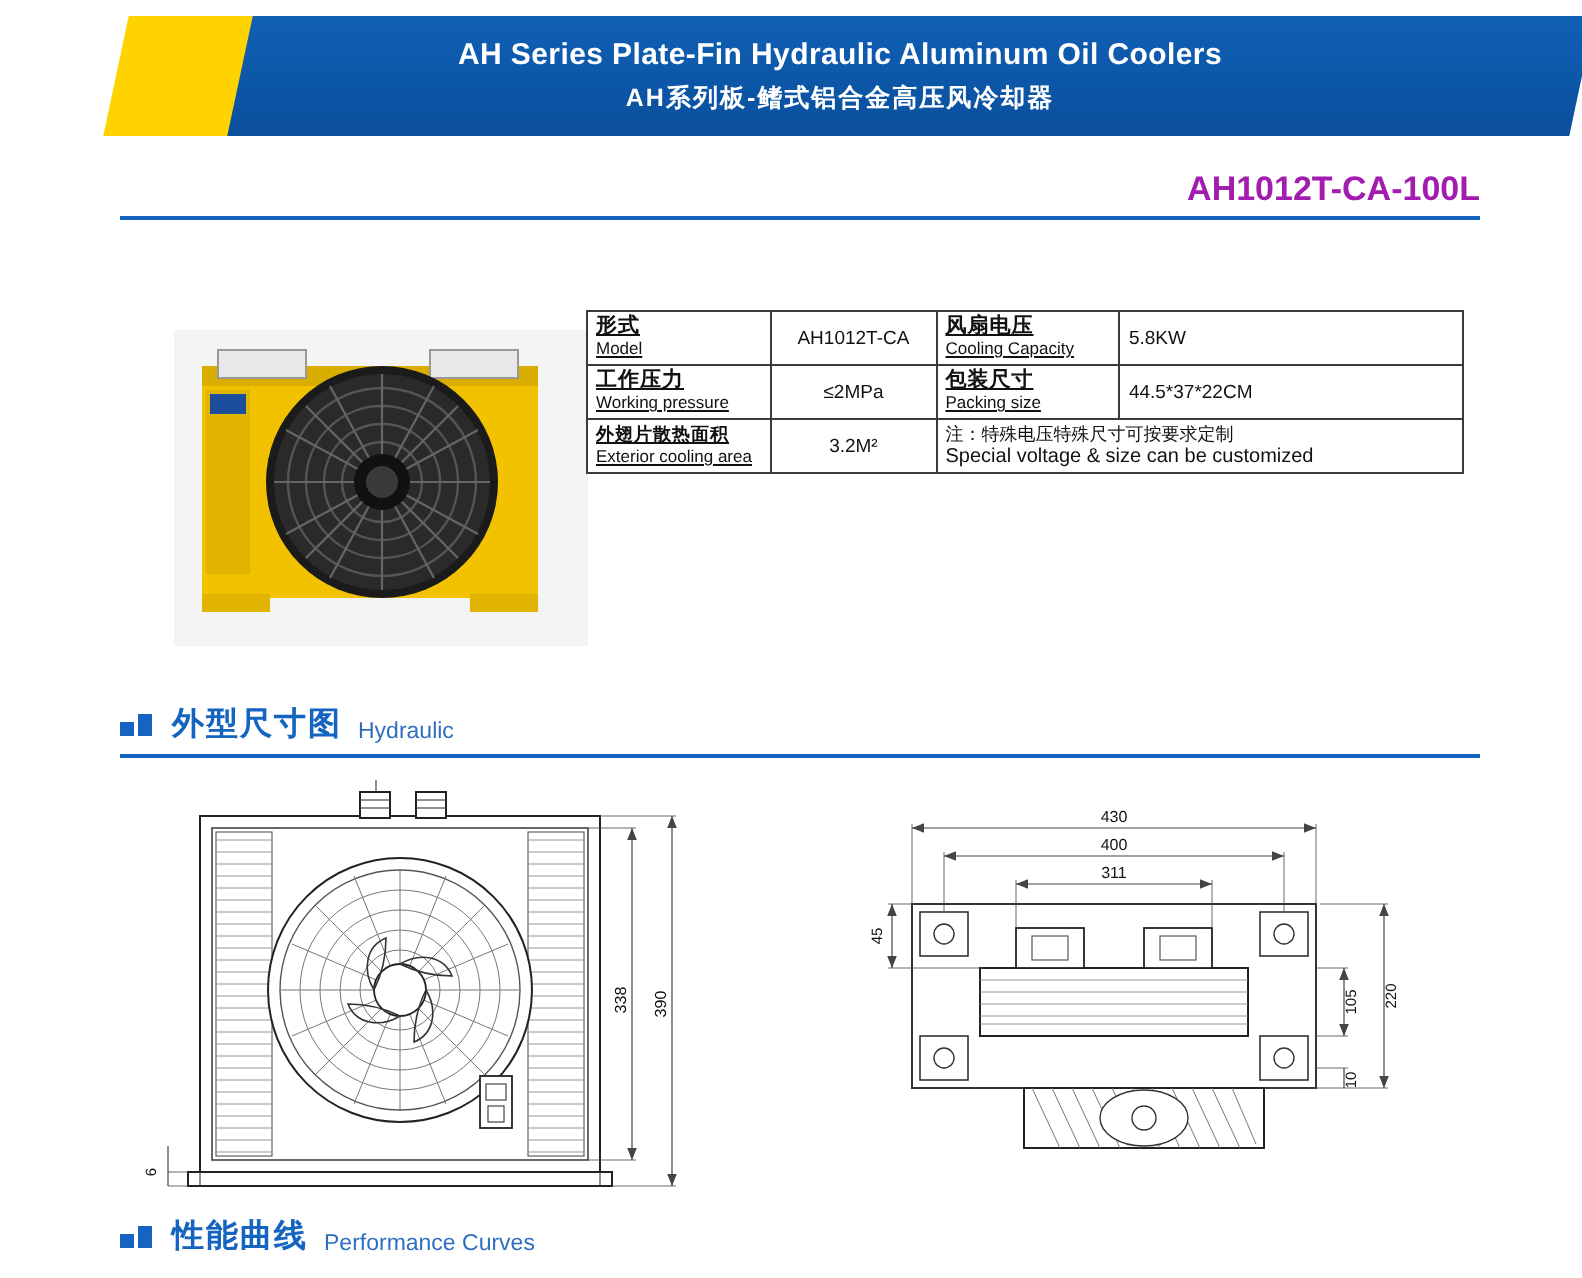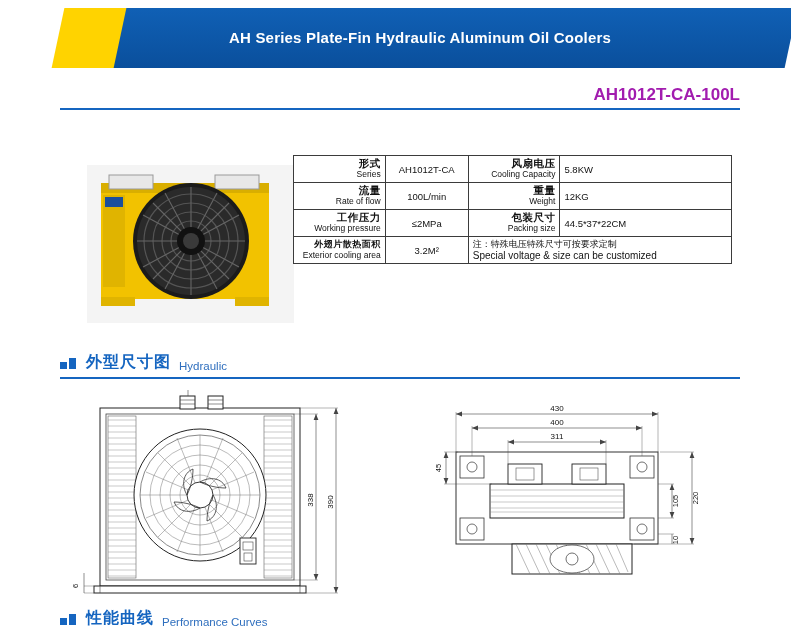--- a/index.html
+++ b/index.html
@@ -70,21 +70,21 @@
     position:absolute;left:233px;top:0;width:439px;
     border-collapse:collapse;
     font-size:9px;
   }
   .spec-table td{
     border:1px solid #3b3b3b;
     padding:2px 4px;
     vertical-align:middle;
     line-height:11px;
   }
-  .lbl{width:76px;text-align:right;}
+  .lbl{width:76px;text-align:left;text-decoration:underline;}
   .lbl .cn{font-size:10.5px;font-weight:bold;letter-spacing:.5px;}
   .lbl .en{font-size:8.5px;}
   .val{width:68px;text-align:center;font-size:9.5px;}
   .val2{width:150px;text-align:left;padding-left:6px;font-size:9.5px;}
   .note .cn{font-size:9px;}
   .note .en{font-size:10px;}
 
   
   #dims-block{position:absolute;left:60px;top:390px;width:672px;height:215px;}
   .dimcanvas{position:absolute;left:0;top:0;}
@@ -93,20 +93,21 @@
   #perf-head{position:absolute;left:60px;top:608px;width:680px;}
 </style>
 </head>
 <body>
 
 <div class="banner">
   <div class="banner-yellow"></div>
   <div class="banner-blue"></div>
   <div class="banner-text">
     <div class="banner-title">AH Series Plate-Fin Hydraulic Aluminum Oil Coolers</div>
+    <div class="banner-sub">AH系列板-鳍式铝合金高压风冷却器</div>
   </div>
 </div>
 
 <div class="sect" style="top:104px;">
   <div class="sect-line"></div>
   <div class="model-no">AH1012T-CA-100L</div>
 </div>
 
 <div id="spec-block">
 
@@ -148,40 +149,28 @@
 
       <rect x="18" y="32" width="18" height="10" fill="#1b4f9c"></rect>
     </svg>
   </div>
 
   <table class="spec-table">
     <tbody>
       <tr>
         <td class="lbl">
           <div class="cn">形式</div>
-          <div class="en">Series</div>
+          <div class="en">Model</div>
         </td>
         <td class="val">AH1012T-CA</td>
         <td class="lbl">
           <div class="cn">风扇电压</div>
           <div class="en">Cooling Capacity</div>
         </td>
         <td class="val2">5.8KW</td>
-      </tr>
-      <tr>
-        <td class="lbl">
-          <div class="cn">流量</div>
-          <div class="en">Rate of flow</div>
-        </td>
-        <td class="val">100L/min</td>
-        <td class="lbl">
-          <div class="cn">重量</div>
-          <div class="en">Weight</div>
-        </td>
-        <td class="val2">12KG</td>
       </tr>
       <tr>
         <td class="lbl">
           <div class="cn">工作压力</div>
           <div class="en">Working pressure</div>
         </td>
         <td class="val">≤2MPa</td>
         <td class="lbl">
           <div class="cn">包装尺寸</div>
           <div class="en">Packing size</div>

